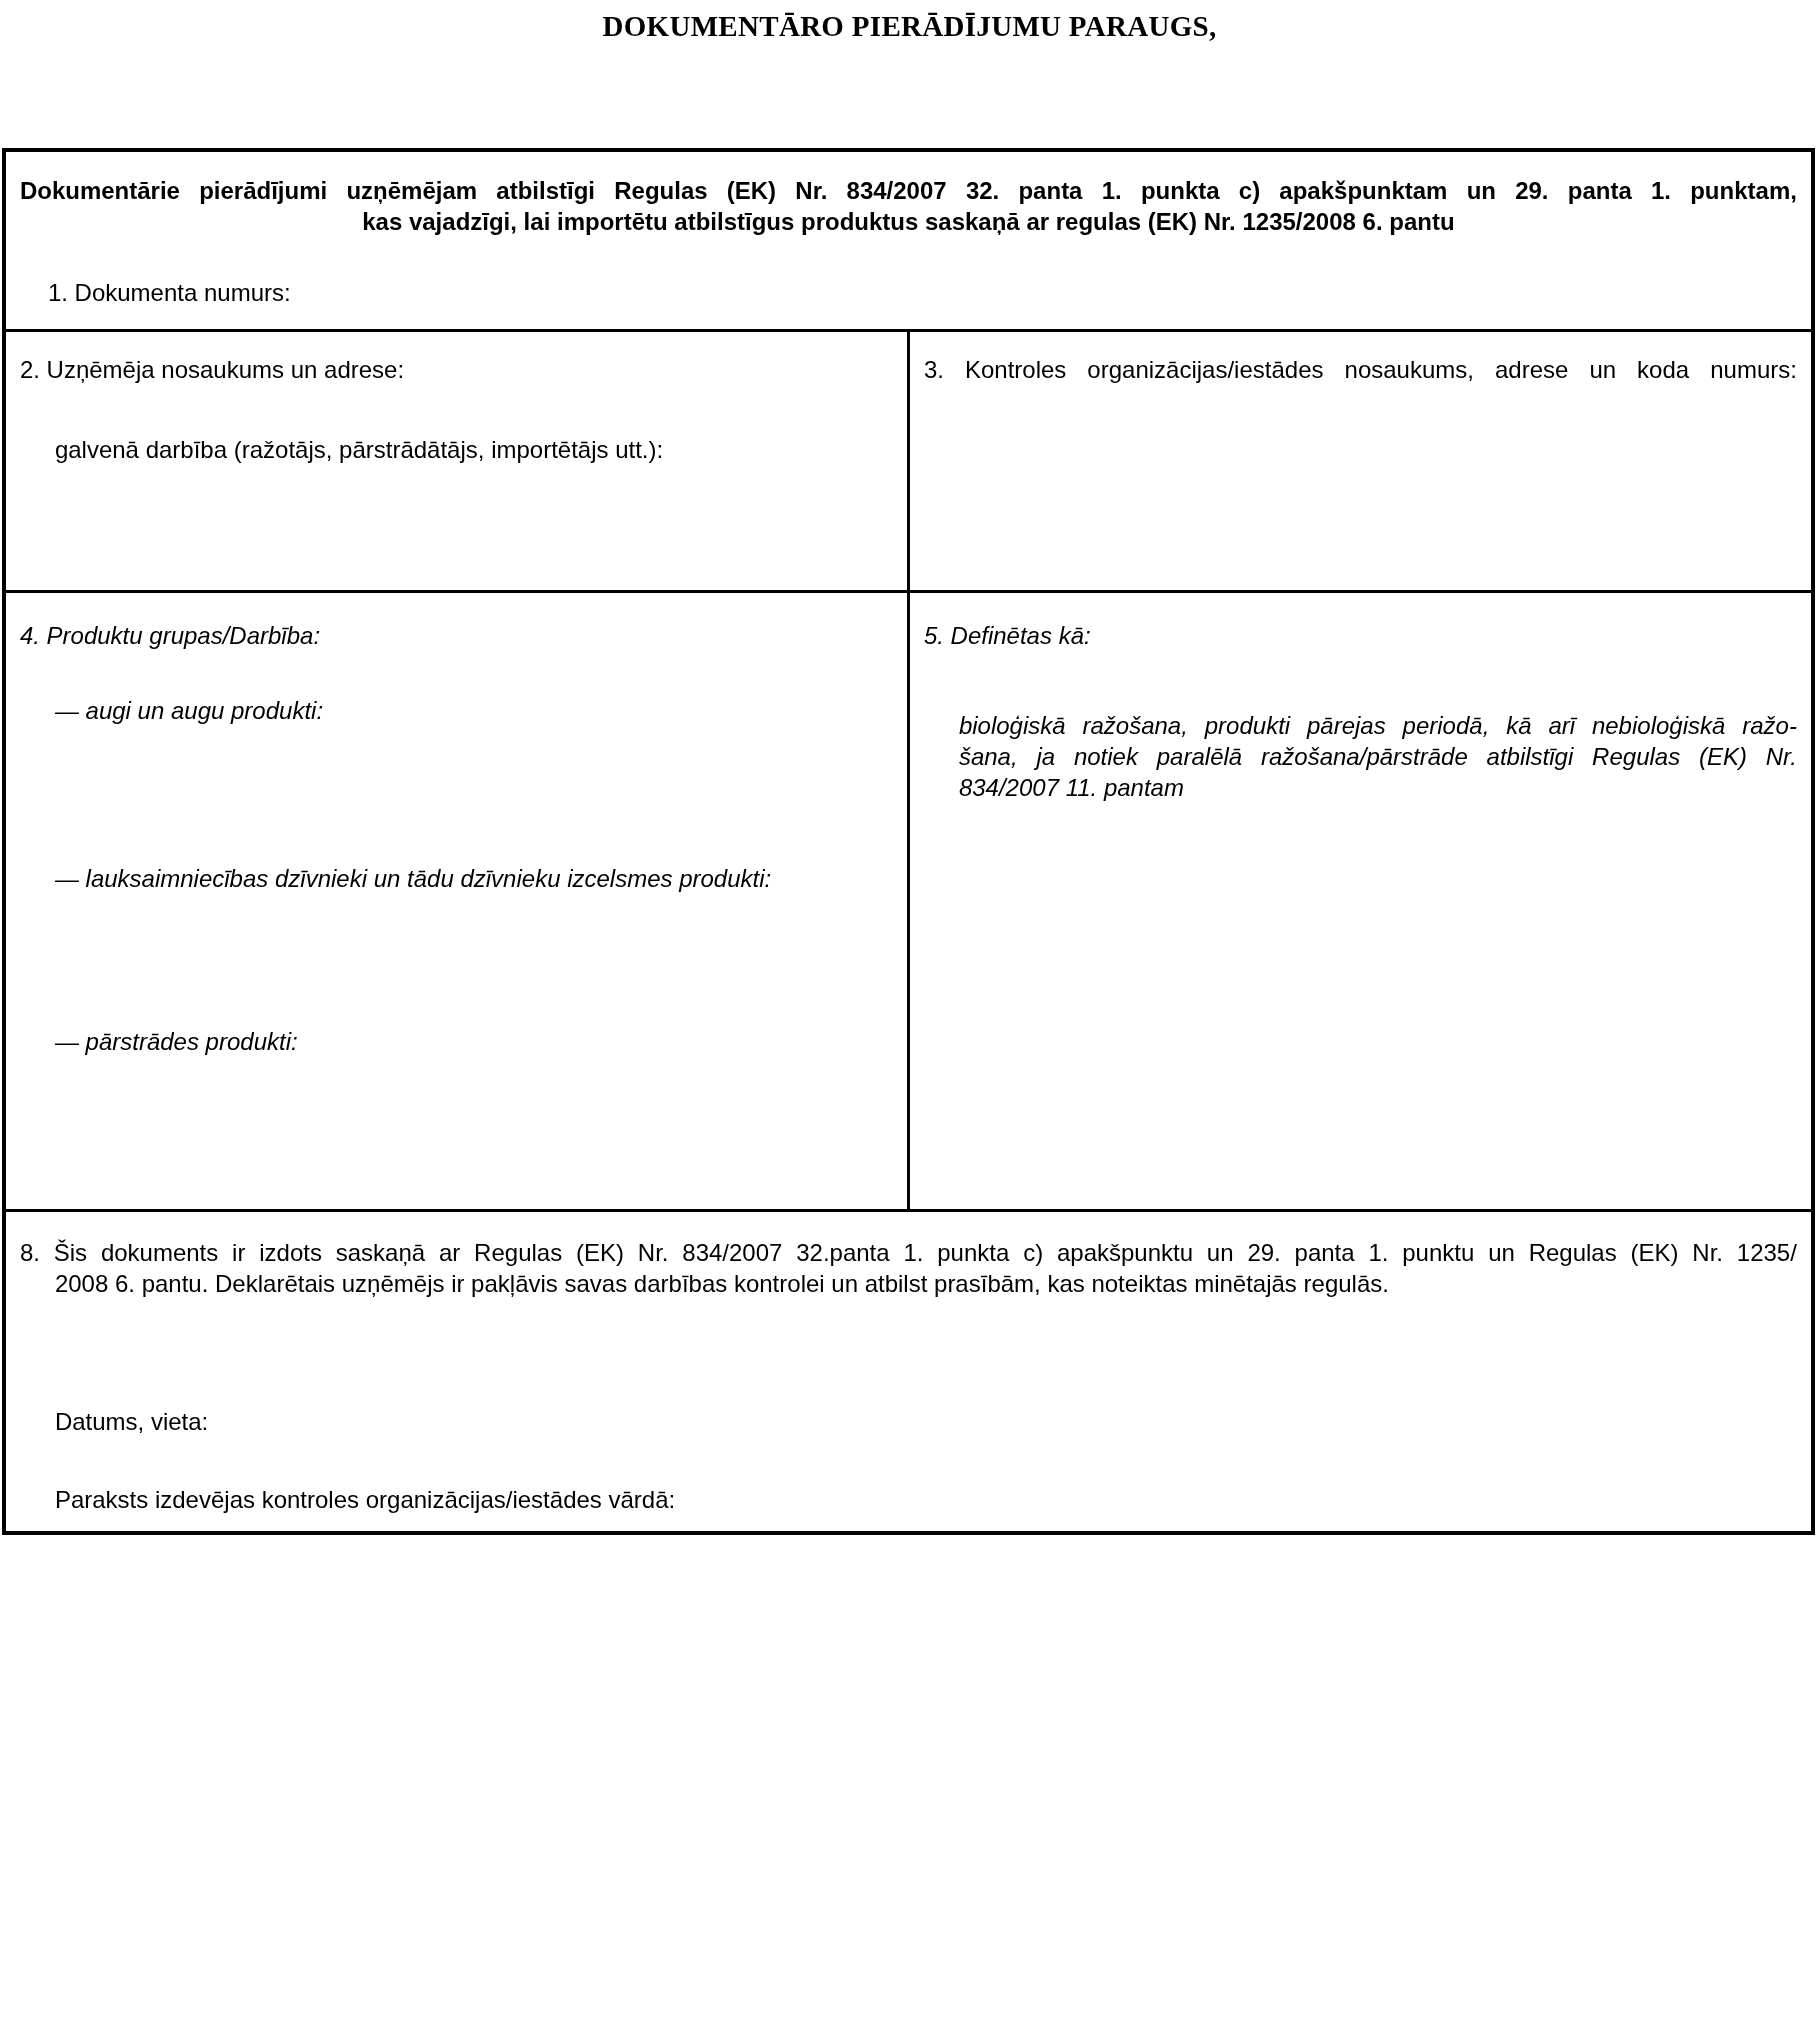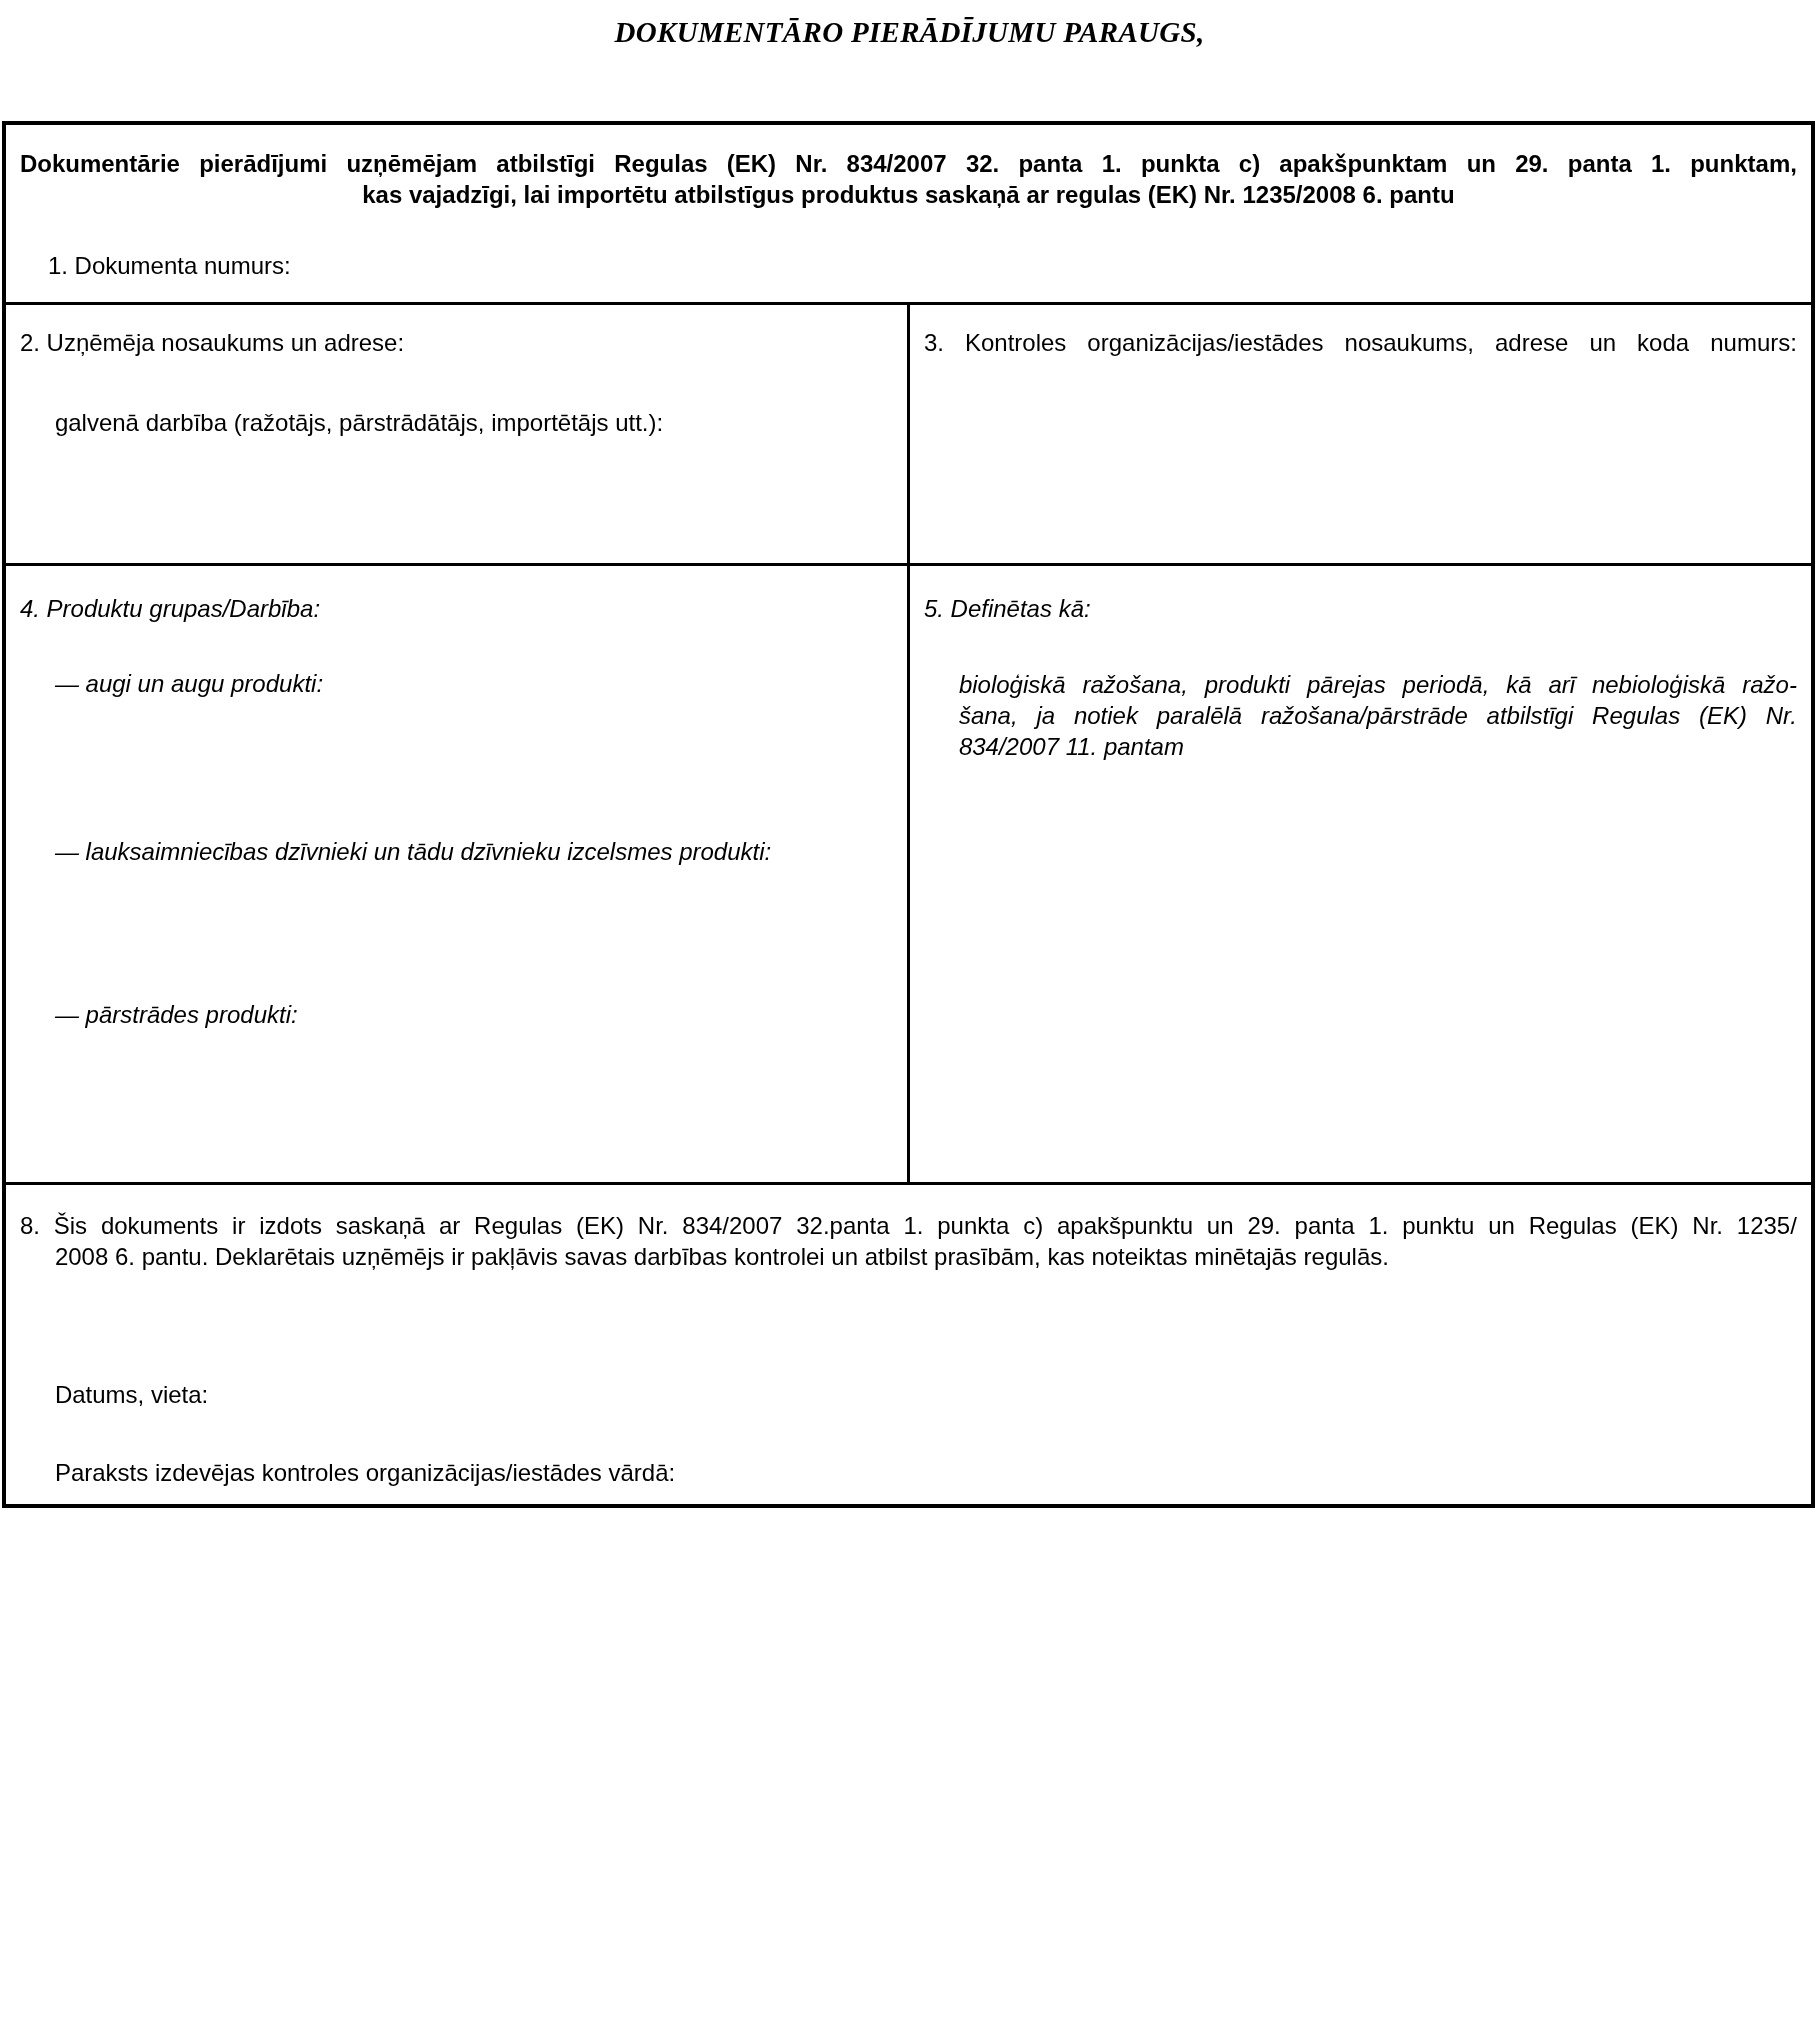--- a/index.html
+++ b/index.html
@@ -11,23 +11,22 @@
     overflow: hidden;
     color: #000;
     font-family: "Liberation Sans", sans-serif;
     font-size: 24px;
     line-height: 31px;
     -webkit-font-smoothing: antialiased;
   }
 
   
   .titles {
-    height: 121px;
-    padding-top: 15px;
-    font-style: italic;
+    height: 148px;
+    padding-top: 9px;
   }
   .doc-title {
     font-family: "Liberation Serif", serif;
     font-weight: bold;
     text-align: center;
   }
   .doc-title.t1 { font-size: 29px; line-height: 35px; letter-spacing: 0.3px; }
   .doc-title.t2 { font-size: 28px; line-height: 33px; margin-top: 19px; }
 
   
@@ -59,21 +58,21 @@
 
   
   .m-hdr1   { margin-top: 23px; }
   .m-item1  { margin-top: 40px; margin-left: 28px; }
   .m-lbl    { margin-top: 22px; }
   .m-lbl4   { margin-top: 27px; }
   .m-sub2   { margin-top: 49px; }
   .m-dash1  { margin-top: 44px; }
   .m-dash2  { margin-top: 137px; }
   .m-dash3  { margin-top: 132px; }
-  .m-def    { margin-top: 45px; }
+  .m-def    { margin-top: 59px; }
   .m-val1   { margin-top: 46px; }
   .m-val2   { margin-top: 44px; }
   .m-val3   { margin-top: 51px; }
   .m-decl   { margin-top: 25.6px; }
   .m-datums { margin-top: 107px; }
   .m-parak  { margin-top: 47px; }
 </style>
 </head>
 <body>
 

